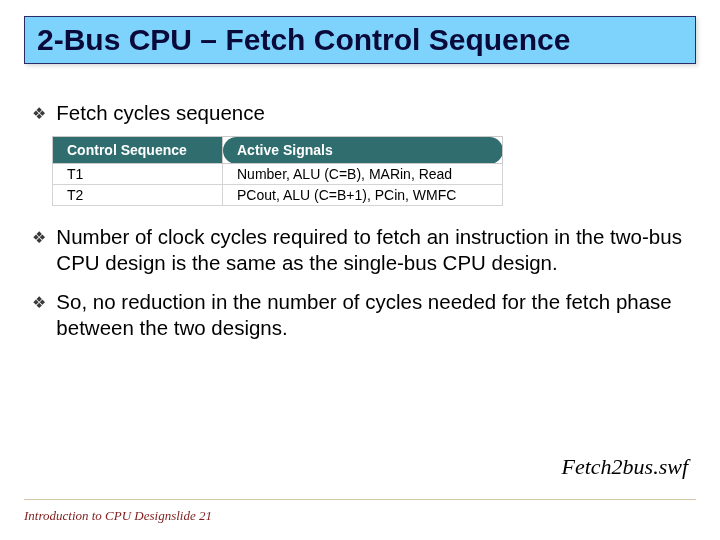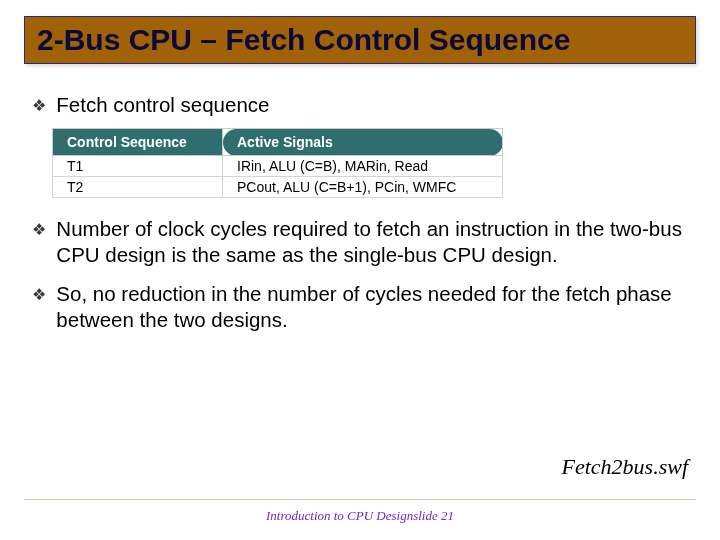--- a/index.html
+++ b/index.html
@@ -5,23 +5,23 @@
   * { box-sizing: border-box; margin: 0; padding: 0; }
   body {
     width: 720px;
     height: 540px;
     background: #fff;
     font-family: Arial, Helvetica, sans-serif;
     position: relative;
     overflow: hidden;
   }
   .title-box {
-    margin: 16px 24px 8px 24px;
+    margin: 16px 24px 16px 24px;
     border: 1px solid #2b2b66;
-    background: #a16207;
+    background: #7dd3fc;
     padding: 6px 12px;
     box-shadow: 2px 2px 4px rgba(0,0,0,0.15);
   }
   .title-text {
     font-family: "Comic Sans MS", "Comic Sans", cursive, Arial;
     font-size: 30px;
     font-weight: bold;
     color: #0a0a3a;
   }
   .content {
@@ -76,52 +76,52 @@
     bottom: 40px;
     height: 1px;
     background: #d2c8a8;
   }
   .footer {
     position: absolute;
     left: 24px;
     right: 24px;
     bottom: 16px;
     display: flex;
-    justify-content: center;
+    justify-content: flex-start;
     font-family: "Times New Roman", Times, serif;
     font-style: italic;
     font-size: 13px;
-    color: #6d28d9;
+    color: #7f1d1d;
   }
 </style>
 </head>
 <body>
 
 <div class="title-box">
   <div class="title-text">2-Bus CPU – Fetch Control Sequence</div>
 </div>
 
 <div class="content">
 
   <div class="bullet-item">
     <span class="bullet-icon">❖</span>
-    <span class="bullet-text">Fetch control sequence</span>
+    <span class="bullet-text">Fetch cycles sequence</span>
   </div>
 
   <table class="seq-table">
     <thead>
       <tr>
         <th class="col-step">Control Sequence</th>
         <th class="col-sig">Active Signals</th>
       </tr>
     </thead>
     <tbody>
       <tr>
         <td>T1</td>
-        <td>IRin, ALU (C=B), MARin, Read</td>
+        <td>Number, ALU (C=B), MARin, Read</td>
       </tr>
       <tr>
         <td>T2</td>
         <td>PCout, ALU (C=B+1), PCin, WMFC</td>
       </tr>
     </tbody>
   </table>
 
   <div class="bullet-item">
     <span class="bullet-icon">❖</span>

